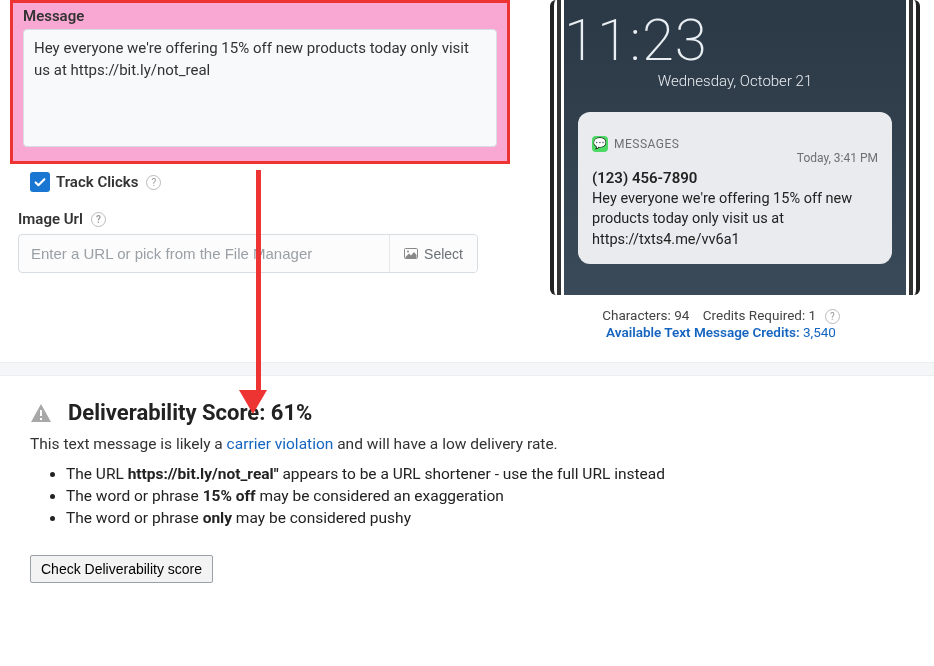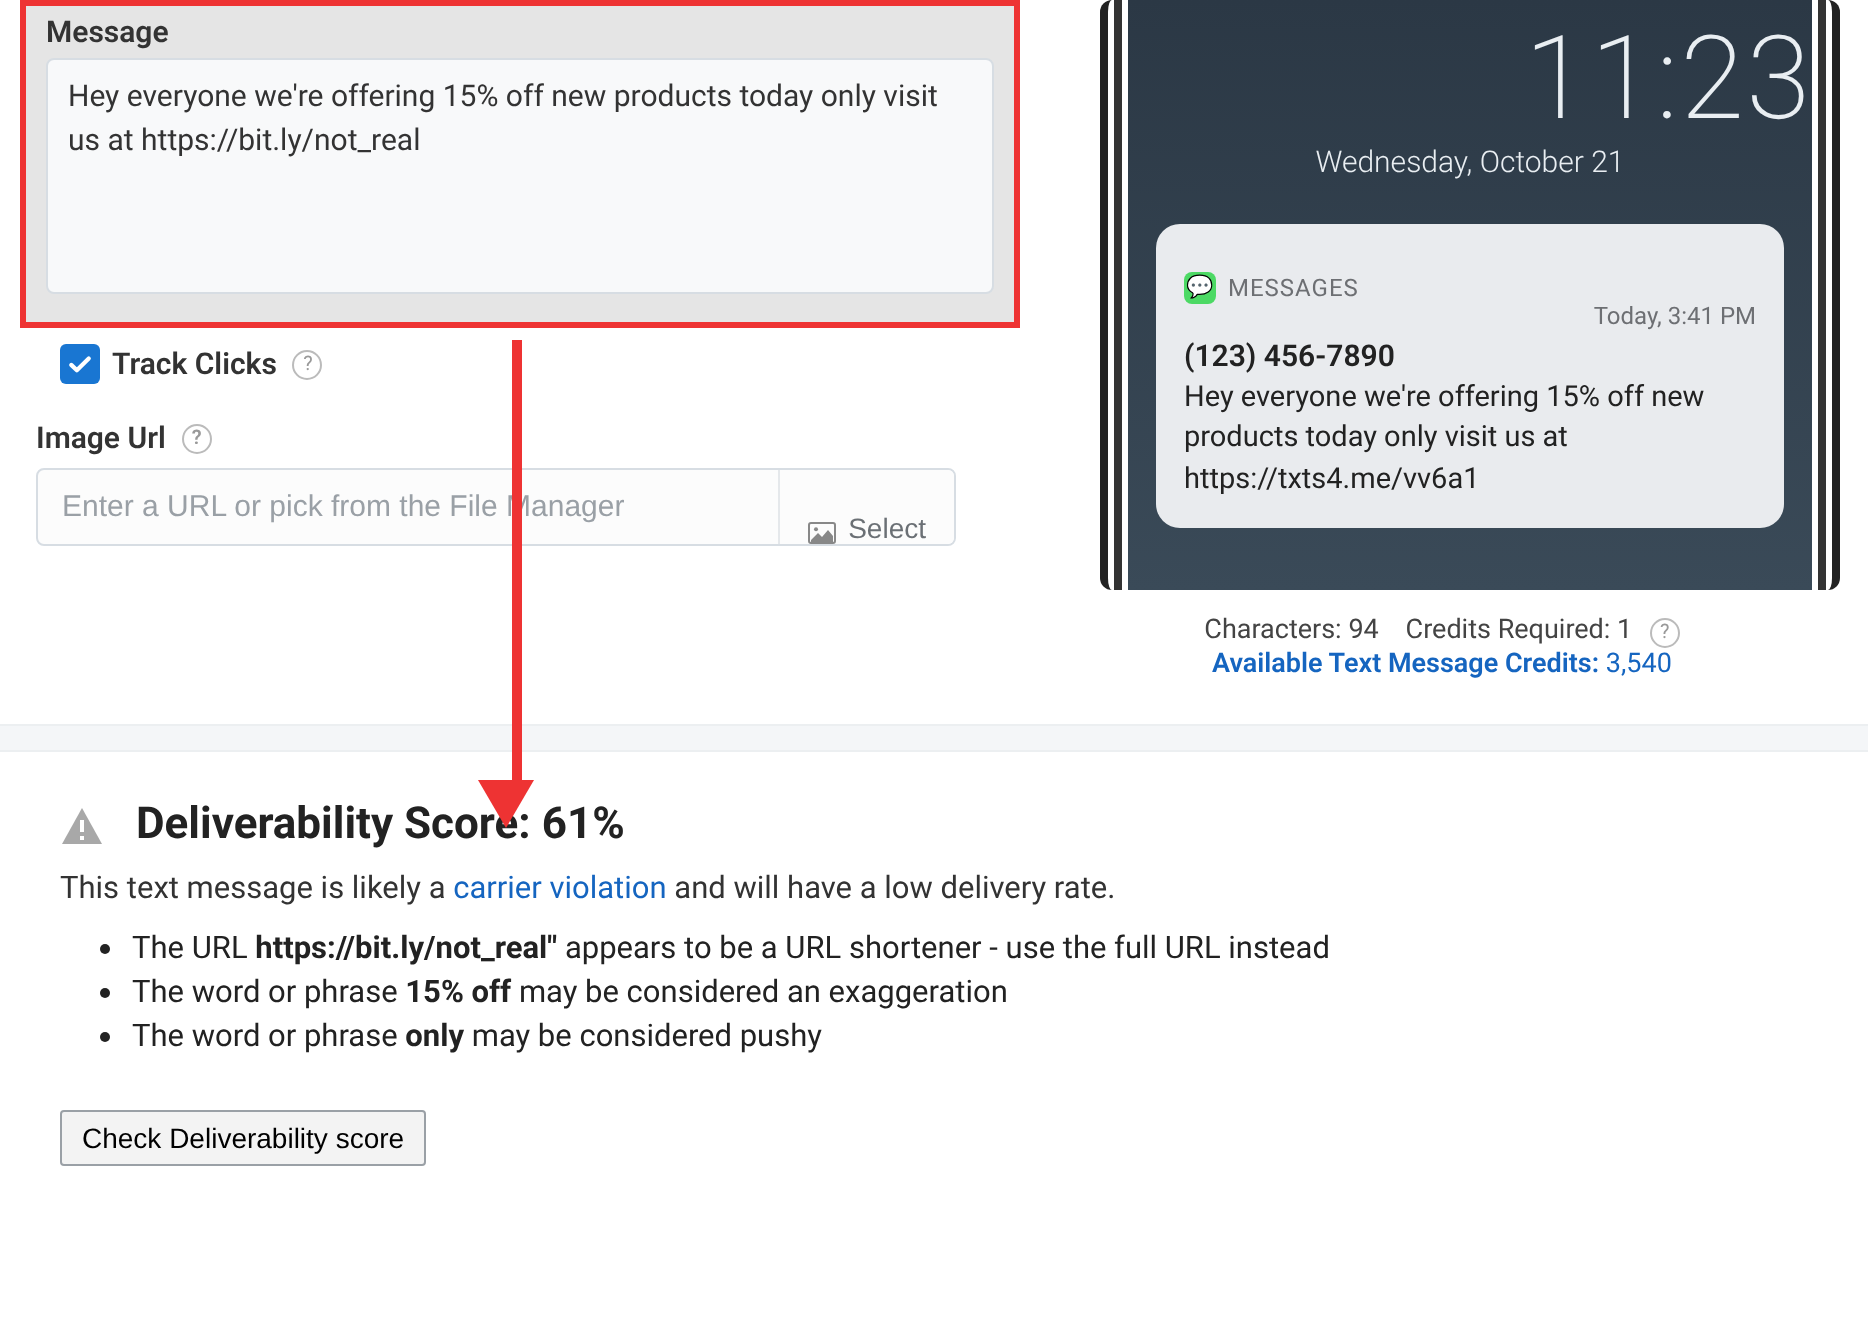--- a/index.html
+++ b/index.html
@@ -15,21 +15,21 @@
       display: flex;
       gap: 20px;
       padding: 0 10px;
     }
     .left-col { width: 500px; position: relative; }
     .right-col { flex: 1; position: relative; }
 
     .message-box {
       border: 3px solid #e33;
       padding: 4px 10px 10px 10px;
-      background: #e5e5e5;
+      background: #f9a8d4;
     }
     .message-label {
       font-weight: 600;
       font-size: 15px;
       color: #333;
       padding-bottom: 4px;
     }
     .message-textarea {
       width: 100%;
       height: 118px;
@@ -88,21 +88,21 @@
     }
     .image-url-input::placeholder { color: #9aa0a6; }
     .select-btn {
       border: none;
       border-left: 1px solid #e5e8eb;
       background: #fcfcfc;
       padding: 0 14px;
       font-size: 14px;
       color: #6b7075;
       cursor: pointer;
-      display: flex; align-items: flex-end; gap: 6px;
+      display: flex; align-items: center; gap: 6px;
     }
 
     
     .arrow {
       position: absolute;
       left: 240px;
       top: 170px;
       pointer-events: none;
     }
     .arrow-line {
@@ -138,21 +138,21 @@
     .phone-screen {
       position: absolute;
       left: 14px; right: 14px; top: 0; bottom: 0;
       background: #2f3d4a;
       background: linear-gradient(#2b3845, #3a4a58);
     }
     .phone-time {
       color: #e9eef2;
       font-weight: 200;
       font-size: 58px;
-      text-align: right;
+      text-align: left;
       padding-top: 6px;
       letter-spacing: 1px;
     }
     .phone-date {
       color: #e9eef2;
       text-align: center;
       font-size: 15px;
       margin-top: -2px;
       font-weight: 300;
     }

